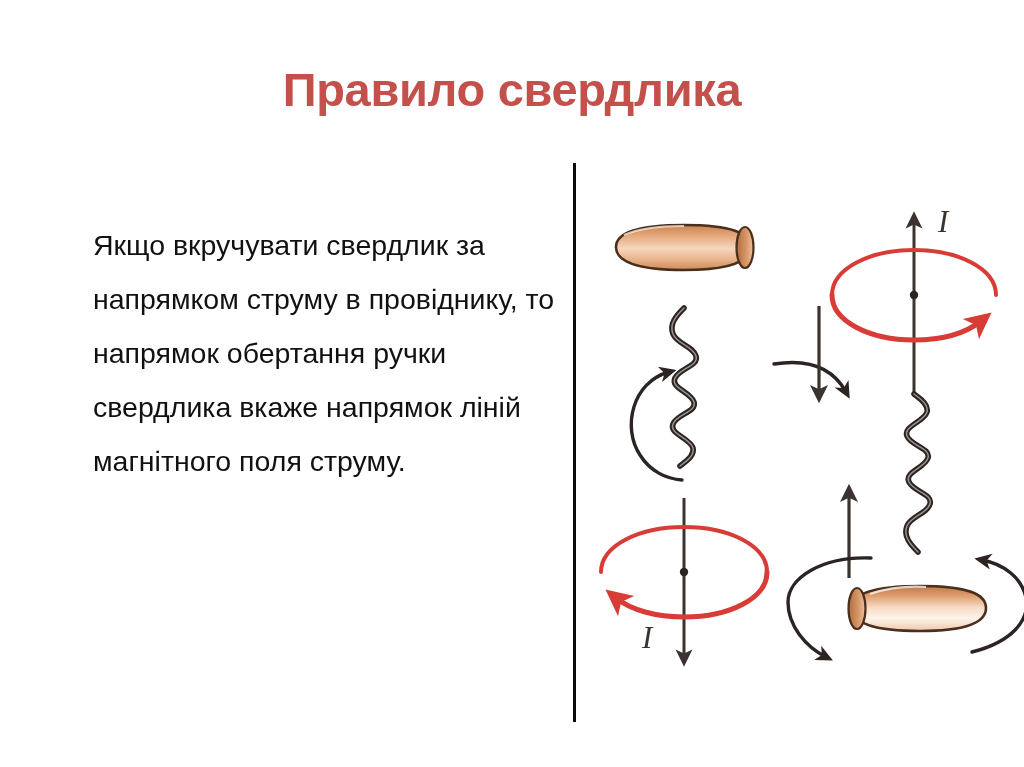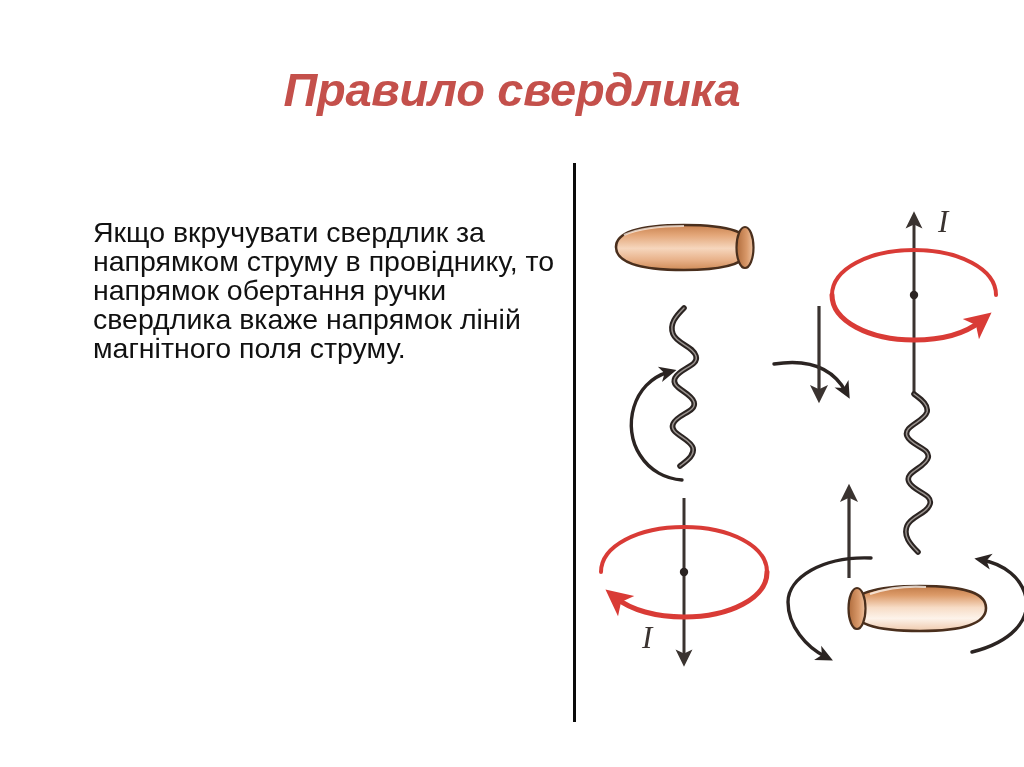--- a/index.html
+++ b/index.html
@@ -22,32 +22,31 @@
     left: 0;
     top: 62px;
     width: 1024px;
     text-align: center;
     font-family: "Liberation Sans", sans-serif;
     font-size: 47px;
     font-weight: bold;
     color: #c4504b;
     letter-spacing: -0.3px;
     white-space: nowrap;
-    font-style: italic;
   }
 
   
   #rule-text {
     position: absolute;
     left: 93px;
     top: 218px;
     width: 470px;
     font-family: "Liberation Sans", sans-serif;
     font-size: 28.5px;
-    line-height: 29px;
+    line-height: 54px;
     color: #111111;
     text-align: left;
   }
 
   
   #divider {
     position: absolute;
     left: 573px;
     top: 163px;
     width: 3px;

